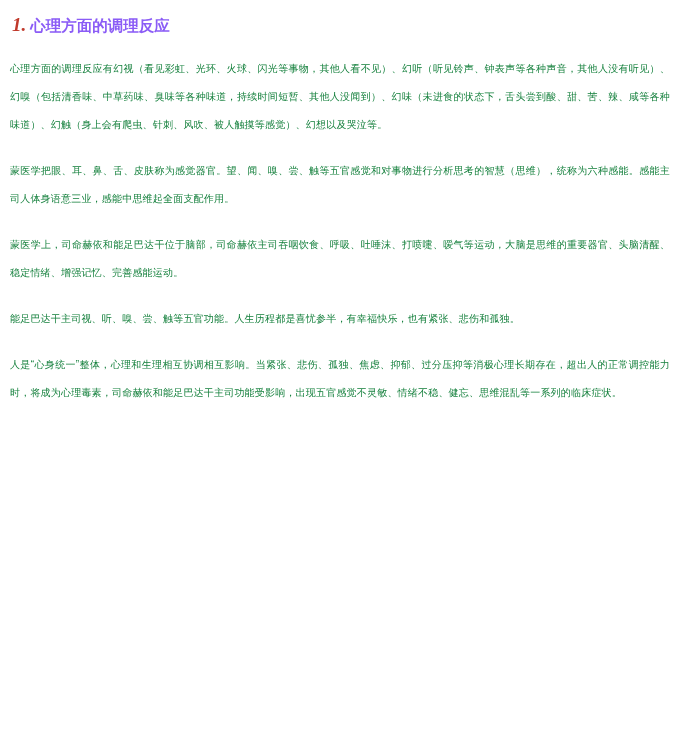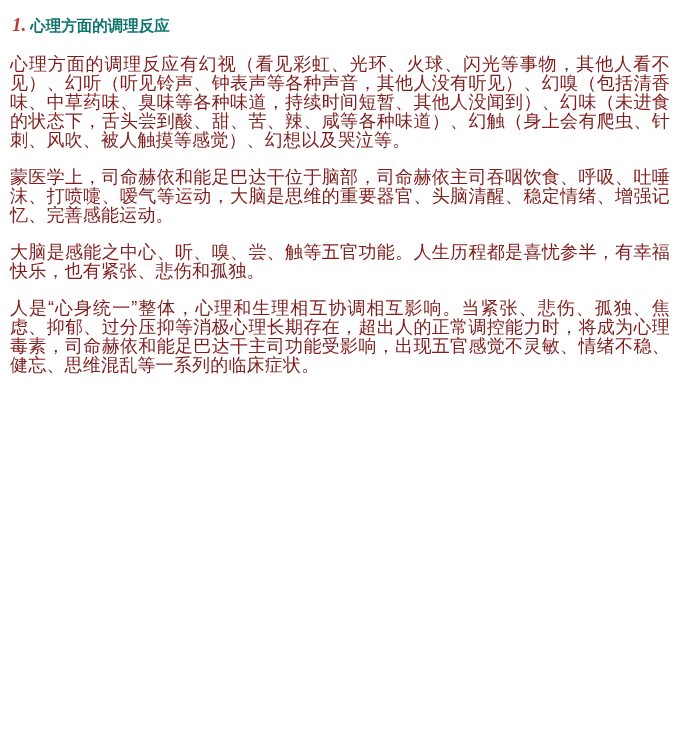--- a/index.html
+++ b/index.html
@@ -29,29 +29,29 @@
   }
   .heading-num {
     color: #c0392b;
     font-style: italic;
     font-weight: bold;
     font-size: 19px;
     line-height: 1.2;
     font-family: "Liberation Serif", "DejaVu Serif", serif;
   }
   .heading-text {
-    color: #0f766e;
+    color: #8b5cf6;
     font-weight: bold;
     font-size: 15.5px;
     line-height: 1.3;
   }
   .para {
-    font-size: 18px;
-    line-height: 19px;
-    color: #7f1d1d;
+    font-size: 10px;
+    line-height: 28px;
+    color: #15803d;
     margin: 0 0 12px 0;
     text-align: justify;
     text-justify: inter-ideograph;
     letter-spacing: 0.2px;
   }
   .para.spaced-top {
     margin-top: 18px;
   }
   .para:last-child {
     margin-bottom: 0;
@@ -61,17 +61,18 @@
 <body>
 
 <div class="page">
 
   <div class="heading">
     <span class="heading-num">1.</span>
     <span class="heading-text">心理方面的调理反应</span>
   </div>
 
   <p class="para spaced-top">心理方面的调理反应有幻视（看见彩虹、光环、火球、闪光等事物，其他人看不见）、幻听（听见铃声、钟表声等各种声音，其他人没有听见）、幻嗅（包括清香味、中草药味、臭味等各种味道，持续时间短暂、其他人没闻到）、幻味（未进食的状态下，舌头尝到酸、甜、苦、辣、咸等各种味道）、幻触（身上会有爬虫、针刺、风吹、被人触摸等感觉）、幻想以及哭泣等。</p>
+  <p class="para spaced-top">蒙医学把眼、耳、鼻、舌、皮肤称为感觉器官。望、闻、嗅、尝、触等五官感觉和对事物进行分析思考的智慧（思维），统称为六种感能。感能主司人体身语意三业，感能中思维起全面支配作用。</p>
   <p class="para spaced-top">蒙医学上，司命赫依和能足巴达干位于脑部，司命赫依主司吞咽饮食、呼吸、吐唾沫、打喷嚏、嗳气等运动，大脑是思维的重要器官、头脑清醒、稳定情绪、增强记忆、完善感能运动。</p>
-  <p class="para spaced-top">大脑是感能之中心、听、嗅、尝、触等五官功能。人生历程都是喜忧参半，有幸福快乐，也有紧张、悲伤和孤独。</p>
+  <p class="para spaced-top">能足巴达干主司视、听、嗅、尝、触等五官功能。人生历程都是喜忧参半，有幸福快乐，也有紧张、悲伤和孤独。</p>
   <p class="para spaced-top">人是“心身统一”整体，心理和生理相互协调相互影响。当紧张、悲伤、孤独、焦虑、抑郁、过分压抑等消极心理长期存在，超出人的正常调控能力时，将成为心理毒素，司命赫依和能足巴达干主司功能受影响，出现五官感觉不灵敏、情绪不稳、健忘、思维混乱等一系列的临床症状。</p>
 
 </div>
 
 </body></html>

